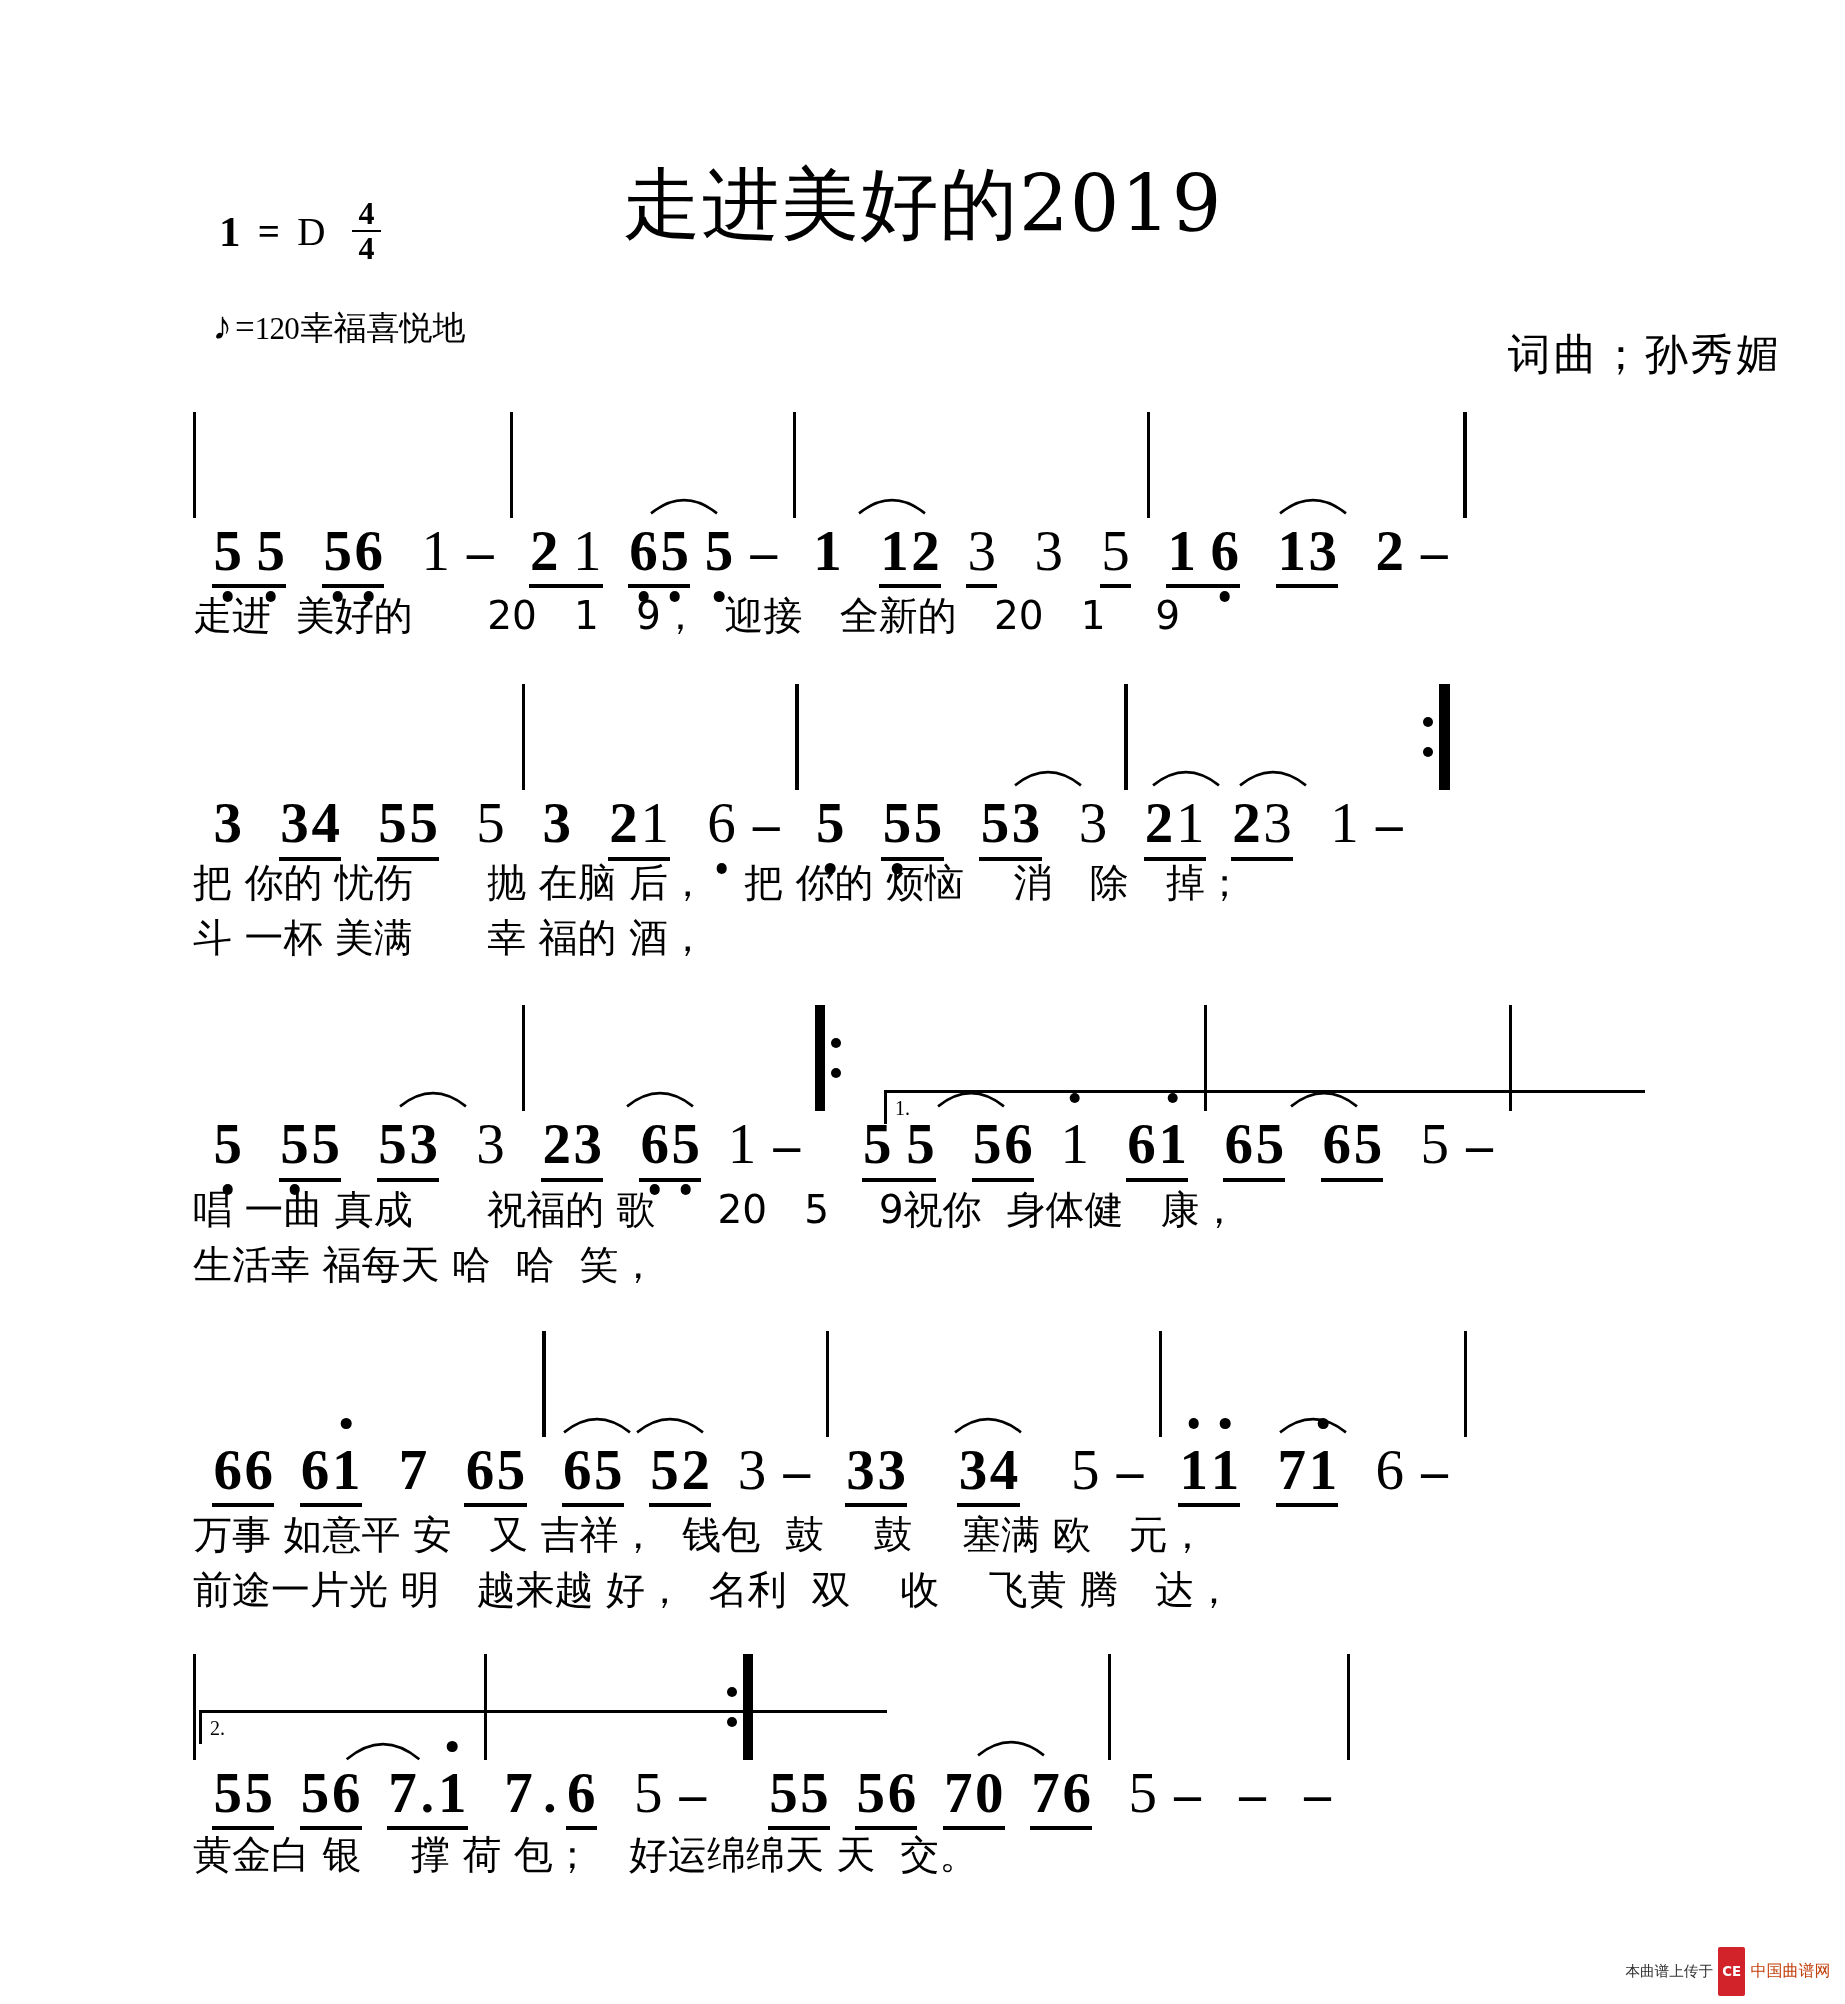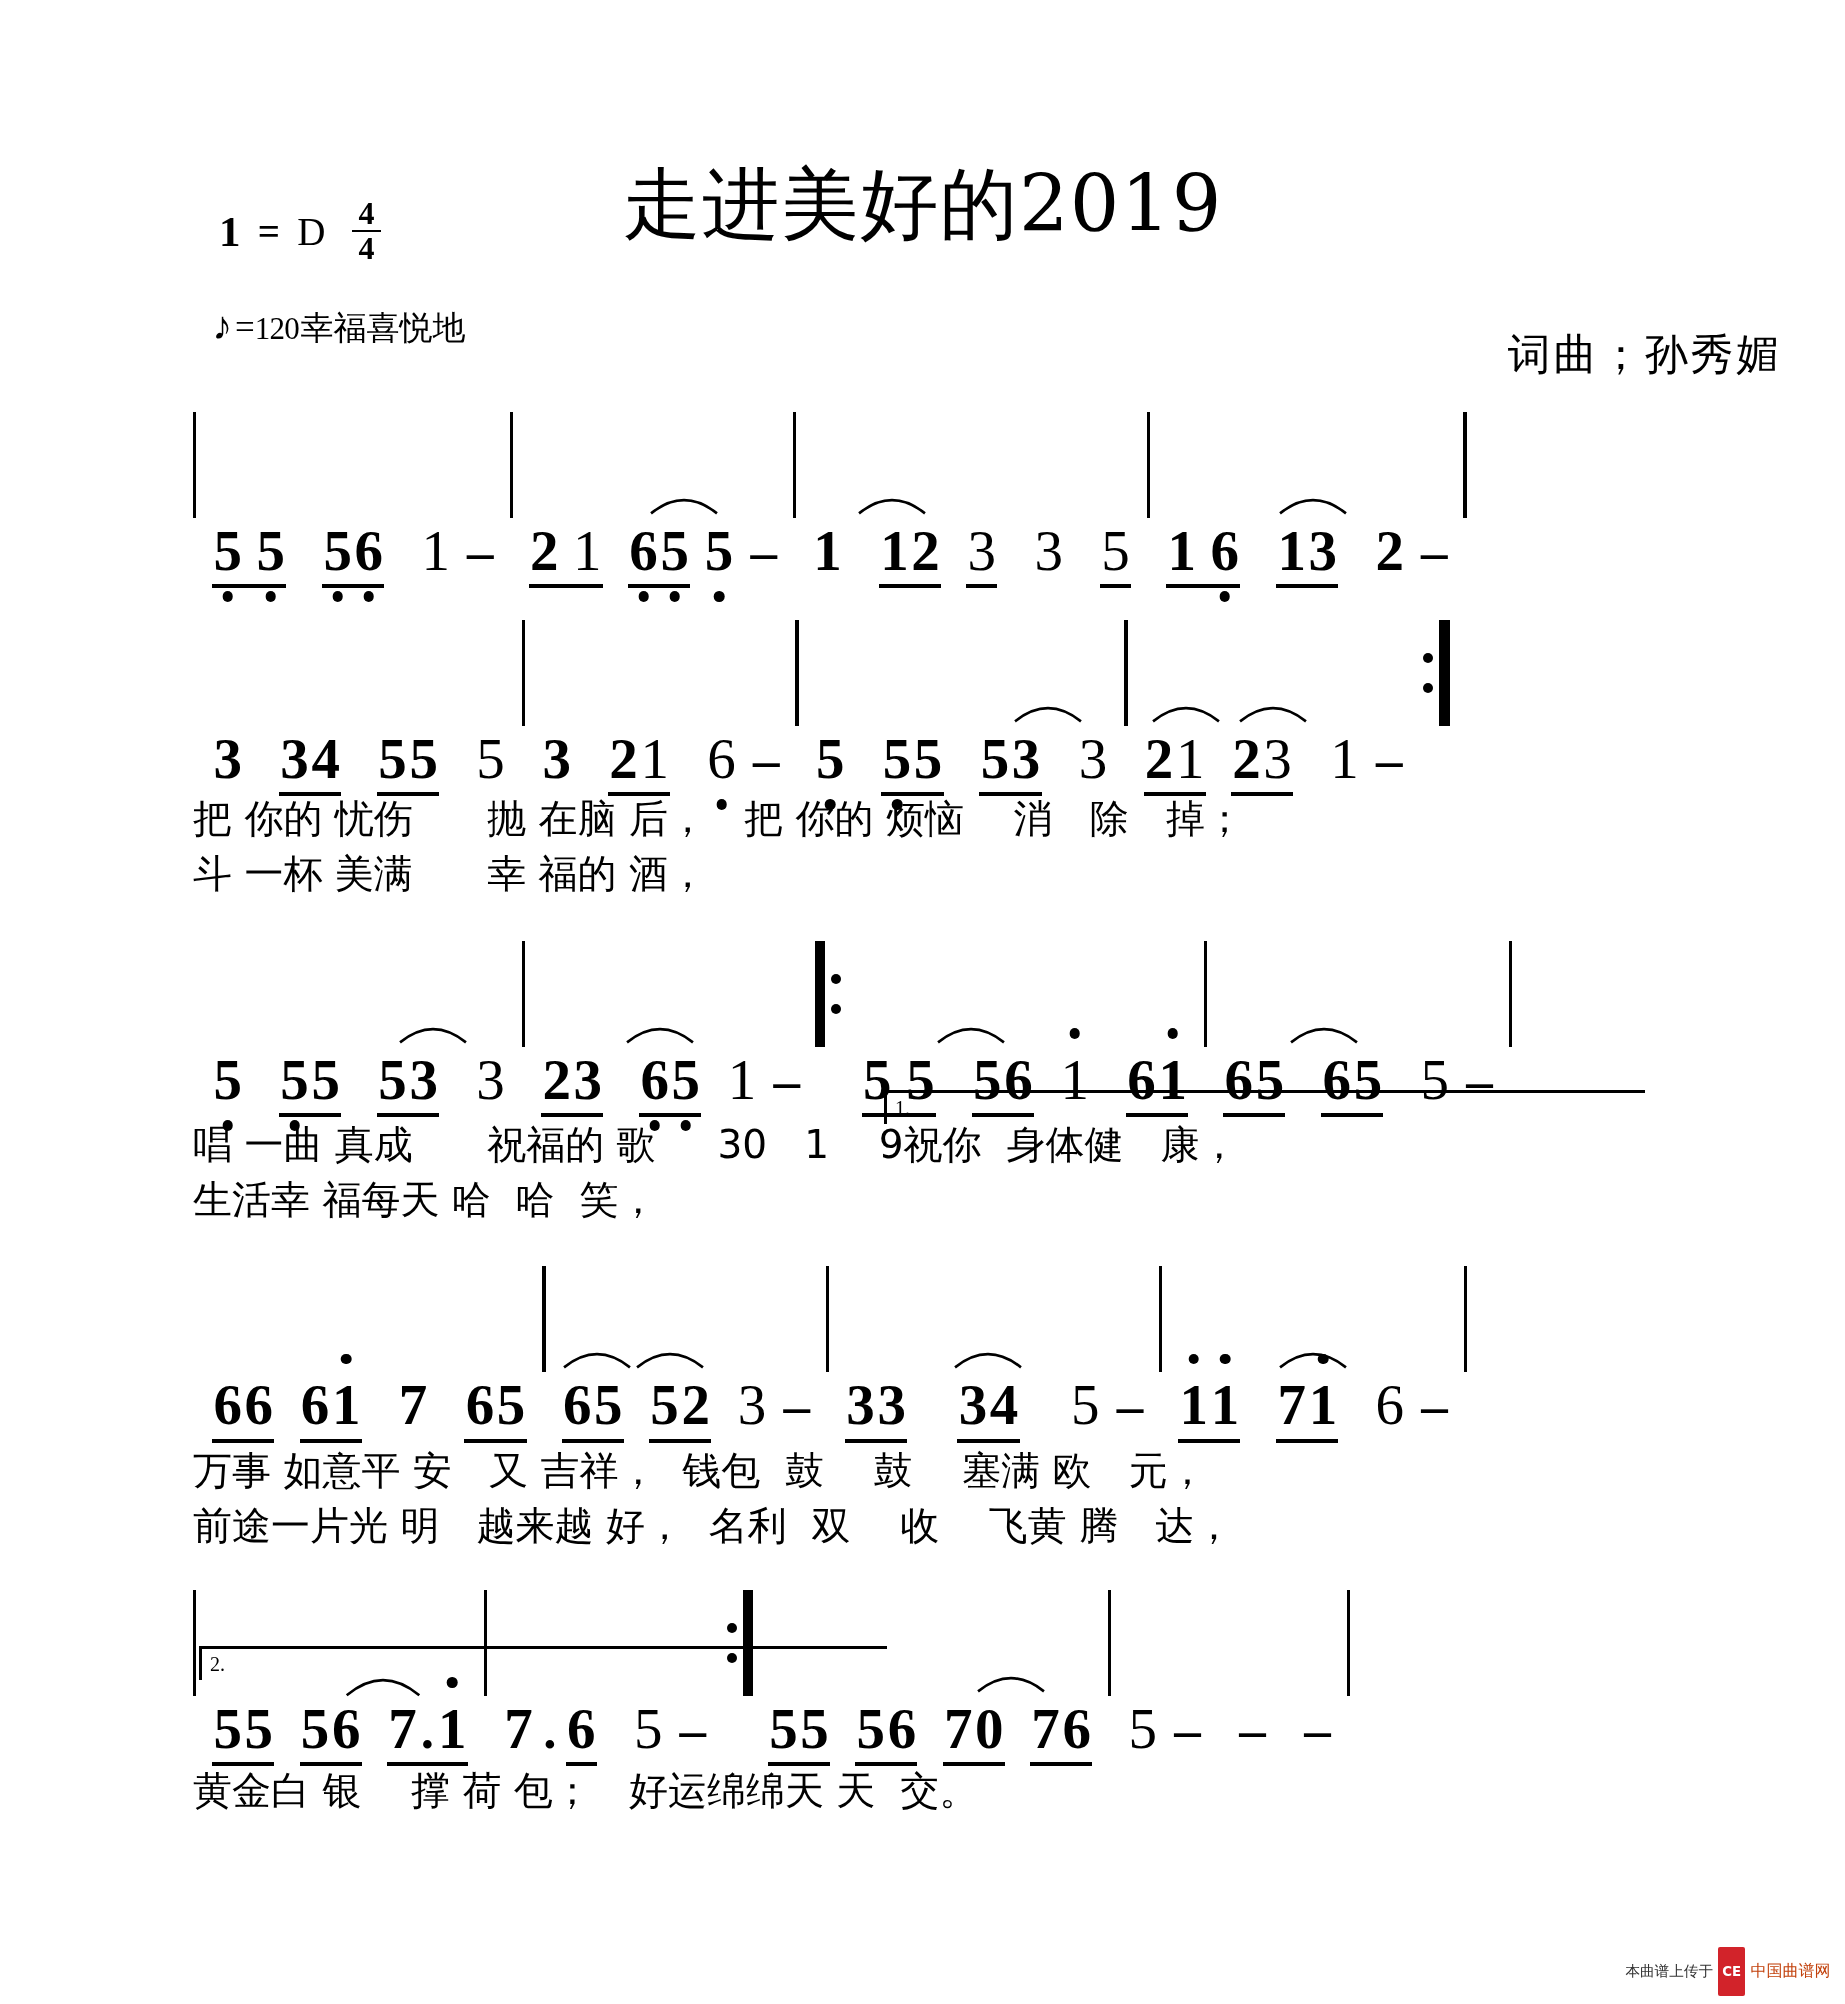--- a/index.html
+++ b/index.html
@@ -309,20 +309,21 @@
           <span class="note">
               <span class="glyph">2</span>
             </span>
         </span>
         <span class="dash">–</span>
       </div>
       <div class="barline"></div>
     </div>
 
     <div class="lyrics" style="margin-top:9.3px;">
+      <div class="lyricline">走进  美好的      20   1   9，  迎接   全新的   20   1    9</div>
     </div>
 
     <div class="volta" style="left:884px;top:678px;width:758px;">
       <div class="lbl">1.</div>
     </div>
   </div>
 
   <div class="system" style="margin-top:41px;">
     <div class="row">
       <div class="barline first" style="visibility:hidden;"></div>
@@ -646,21 +647,21 @@
           <span class="note thin">
               <span class="glyph">5</span>
             </span>
         </span>
         <span class="dash">–</span>
       </div>
       <div class="barline"></div>
     </div>
 
     <div class="lyrics" style="margin-top:9.3px;">
-      <div class="lyricline">唱 一曲 真成      祝福的 歌     30   1    9祝你  身体健   康，</div>
+      <div class="lyricline">唱 一曲 真成      祝福的 歌     20   5    9祝你  身体健   康，</div>
       <div class="lyricline">生活幸 福每天 哈  哈  笑，</div>
     </div>
   </div>
 
   <div class="system" style="margin-top:39px;">
     <div class="row">
       <div class="barline first" style="visibility:hidden;"></div>
 
       <div class="measure">
         <span class="beam">

